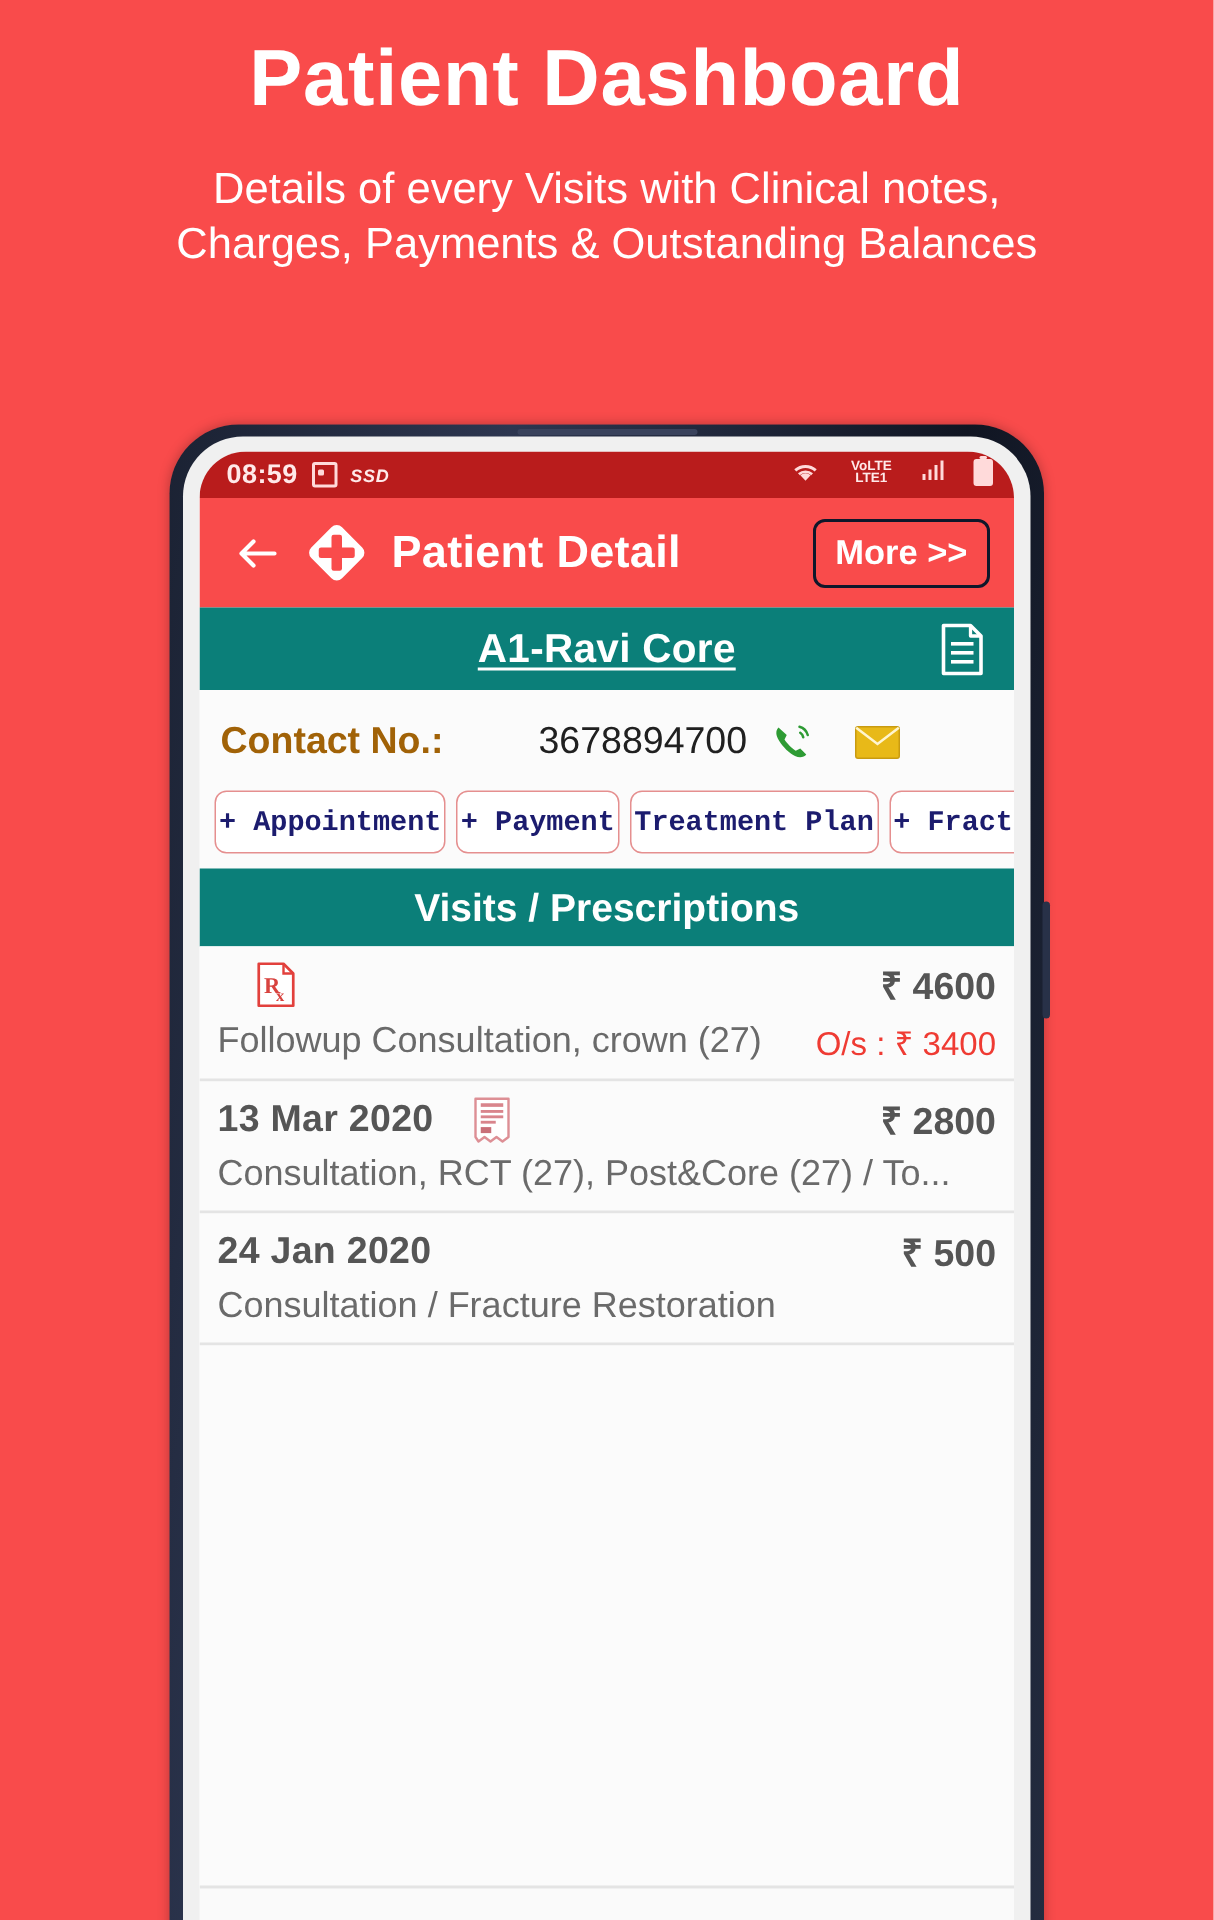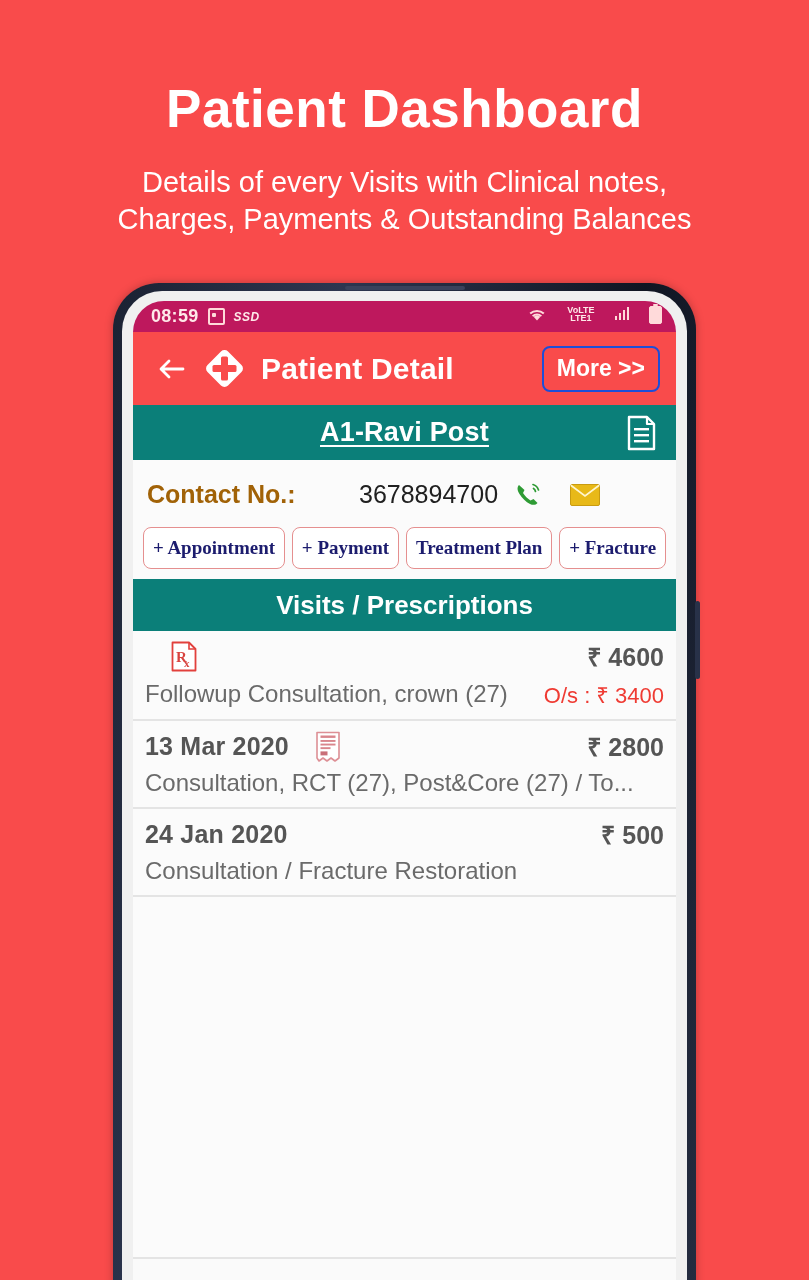--- a/index.html
+++ b/index.html
@@ -11,21 +11,21 @@
     height: 1280px;
     background: #f94b4b;
     font-family: "Liberation Sans", sans-serif;
     overflow: hidden;
     position: relative;
   }
 
   
   .promo {
     text-align: center;
-    padding-top: 80px;
+    padding-top: 24px;
   }
   .promo-title {
     color: #ffffff;
     font-size: 53px;
     font-weight: bold;
     letter-spacing: 0.5px;
     line-height: 1.1;
     margin: 0 0 26px 0;
   }
   .promo-sub {
@@ -87,21 +87,21 @@
     transform: translateX(-50%);
     top: 3px;
     width: 120px;
     height: 4px;
     border-radius: 3px;
     background: #39425c;
   }
 
   
   .statusbar {
-    background: #be185d;
+    background: #b91c1c;
     height: 31px;
     display: flex;
     align-items: center;
     padding: 0 14px 0 18px;
     color: #ffe9e9;
     font-size: 17px;
     font-weight: 600;
   }
   .sb-left { display: flex; align-items: center; gap: 9px; }
   .sb-time { font-size: 18px; letter-spacing: 0.3px; }
@@ -148,21 +148,21 @@
   }
   .app-title {
     color: #ffffff;
     font-size: 30px;
     font-weight: bold;
     margin-left: 13px;
     letter-spacing: 0.2px;
   }
   .more-btn {
     margin-left: auto;
-    border: 2px solid #1d4ed8;
+    border: 2px solid #0f172a;
     border-radius: 8px;
     color: #ffffff;
     font-size: 23px;
     font-weight: bold;
     padding: 7px 13px 8px;
     background: transparent;
     cursor: pointer;
     font-family: inherit;
     white-space: nowrap;
   }
@@ -243,21 +243,21 @@
   .act-btn {
     flex: 1 1 auto;
     border: 1.5px solid #e58f8f;
     border-radius: 8px;
     background: #ffffff;
     color: #1c1c6e;
     font-size: 19px;
     font-weight: bold;
     padding: 9px 2px;
     cursor: pointer;
-    font-family: Liberation Serif, serif;
+    font-family: Liberation Mono, monospace;
     white-space: nowrap;
     text-align: center;
   }
 
   
   .visits-head {
     background: #0b7f79;
     height: 52px;
     display: flex;
     align-items: center;
@@ -352,21 +352,21 @@
             <rect x="9" y="9" width="29" height="29" rx="5" fill="#ffffff" transform="rotate(45 23.5 23.5)"></rect>
             <rect x="20" y="11.5" width="7" height="24" rx="1.5" fill="#f94b4b"></rect>
             <rect x="11.5" y="20" width="24" height="7" rx="1.5" fill="#f94b4b"></rect>
           </svg>
         </span>
         <span class="app-title">Patient Detail</span>
         <button class="more-btn">More &gt;&gt;</button>
       </div>
 
       <div class="name-bar">
-        <span class="name-text">A1-Ravi Post</span>
+        <span class="name-text">A1-Ravi Core</span>
         <span class="notes-icon">
           <svg width="31" height="36" viewBox="0 0 31 36">
             <path d="M3 2 H21 L28 9 V34 H3 Z" fill="none" stroke="#ffffff" stroke-width="2.4" stroke-linejoin="round"></path>
             <path d="M21 2 V9 H28" fill="none" stroke="#ffffff" stroke-width="2.2" stroke-linejoin="round"></path>
             <rect x="8" y="13" width="15" height="2.4" fill="#ffffff"></rect>
             <rect x="8" y="19" width="15" height="2.4" fill="#ffffff"></rect>
             <rect x="8" y="25" width="15" height="2.4" fill="#ffffff"></rect>
           </svg>
         </span>
       </div>

